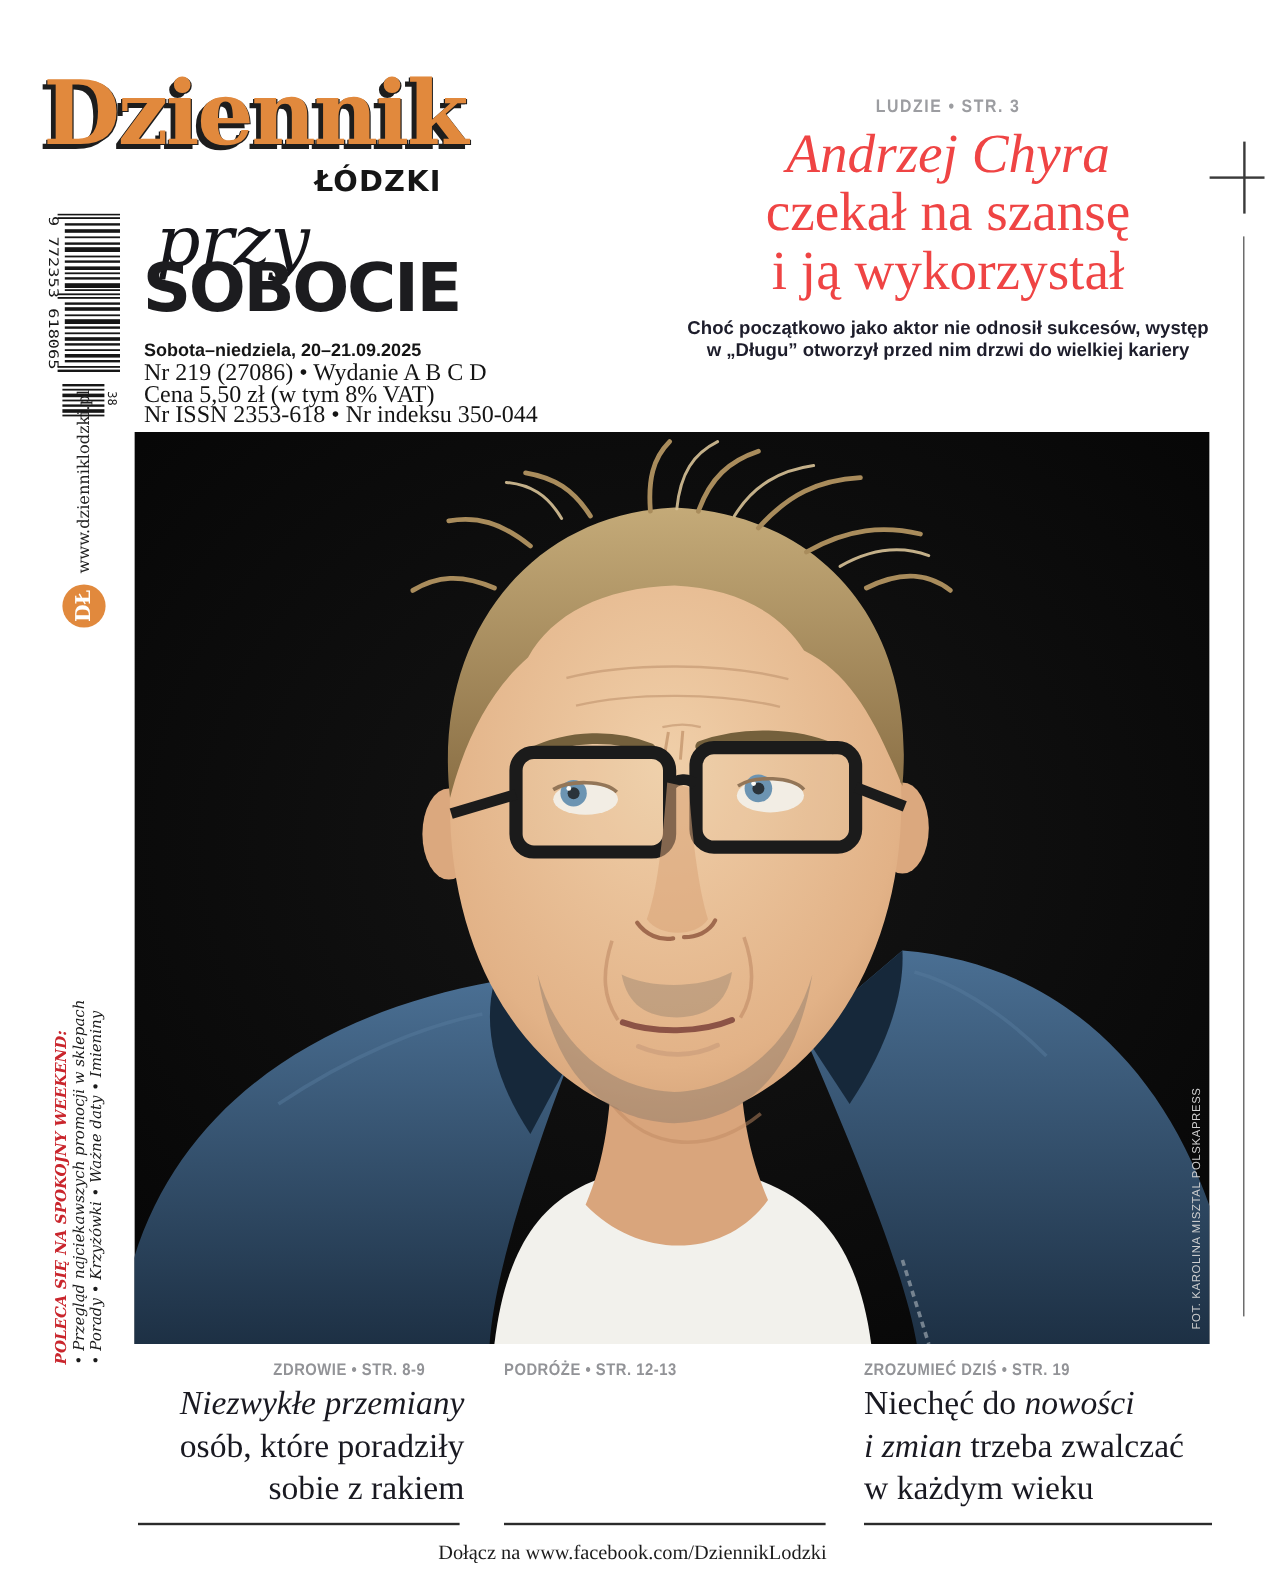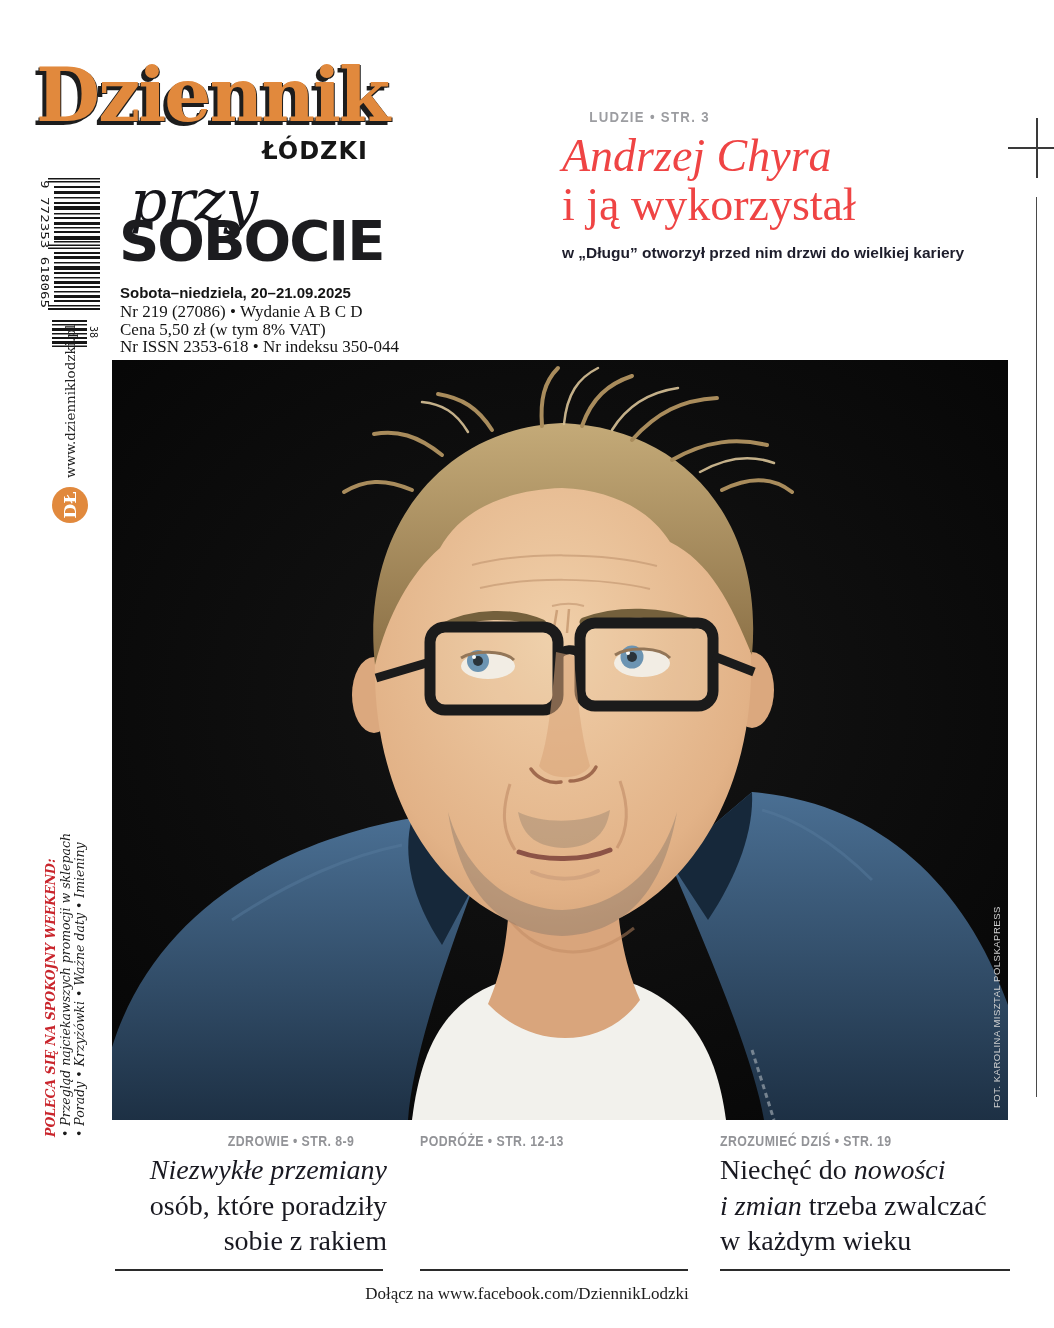--- a/index.html
+++ b/index.html
@@ -34,25 +34,25 @@
     font-family:"DejaVu Sans", sans-serif; font-weight:bold;
     font-size:56px; letter-spacing:-2px; color:#1c1c1f; line-height:1;text-align:right;
   }
   .date-line {
     left:120px; top:284px;
     font-family:"Liberation Sans", sans-serif; font-weight:bold;
     font-size:15px; color:#141414;
   }
   .issue-block {
     left:120px; top:303px;
-    font-family:"Liberation Serif", serif; font-size:17px; line-height:17.5px; color:#141414;
-  }
-
-  
-  .lead { left:562px; top:80px; width:456px; text-align:left;margin-top:28px; }
+    font-family:"Liberation Serif", serif; font-size:20px; line-height:17.5px; color:#141414;
+  }
+
+  
+  .lead { left:562px; top:80px; width:456px; text-align:center; }
   .kicker {
     font-family:"Liberation Sans", sans-serif; font-weight:bold;
     font-size:15px; letter-spacing:1.5px; color:#9c9da1;
     transform:scaleX(.88); transform-origin:center; white-space:nowrap;
   }
   .lead-h { font-size:46px; line-height:49px; color:#ef4444; white-space:nowrap; }
   .lead-h.it { font-style:italic; }
   .deck { margin-top:14px; font-family:"Liberation Sans", sans-serif; font-weight:bold;
           font-size:15.5px; line-height:19px; color:#1d1d2b; white-space:nowrap; }
 
@@ -158,22 +158,24 @@
     <div class="vrot promo">
       <div class="hd" style="color:#c9252c;">POLECA SIĘ NA SPOKOJNY WEEKEND:</div>
       <div>• Przegląd najciekawszych promocji w sklepach</div>
       <div>• Porady • Krzyżówki • Ważne daty • Imieniny</div>
     </div>
   </div>
 
   <div class="abs lead">
     <div class="kicker">LUDZIE • STR. 3</div>
     <div class="lead-h it" style="margin-top:6px;">Andrzej Chyra</div>
+    <div class="lead-h">czekał na szansę</div>
     <div class="lead-h">i ją wykorzystał</div>
     <div class="deck">
+      <div>Choć początkowo jako aktor nie odnosił sukcesów, występ</div>
       <div>w „Długu” otworzył przed nim drzwi do wielkiej kariery</div>
     </div>
   </div>
 
   <div class="abs mark" style="left:1008px; top:147px; width:46px; height:2px;"></div>
   <div class="abs mark" style="left:1036px; top:118px; width:2px; height:60px;"></div>
   <div class="abs mark" style="left:1036px; top:197px; width:1px; height:900px; background:#4a4a4a;"></div>
 
   <div class="abs" style="left:112px; top:360px; width:896px; height:760px;">
     <svg width="896" height="760" viewBox="0 0 896 760">

